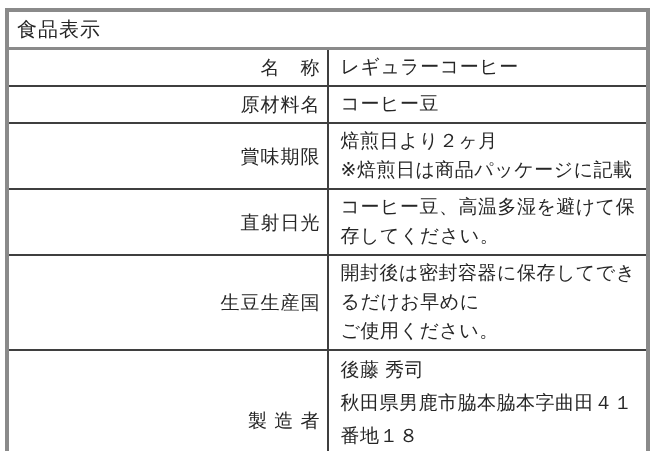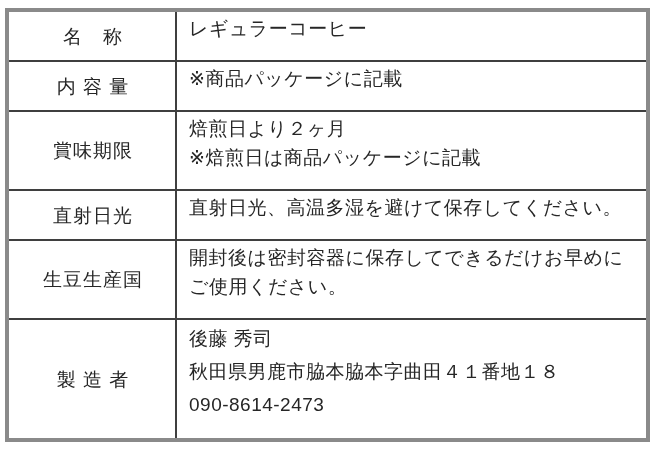--- a/index.html
+++ b/index.html
@@ -43,66 +43,69 @@
     letter-spacing: 1px;
   }
   tr.data-row > th,
   tr.data-row > td {
     border-top: 2px solid var(--grid-line);
   }
   th.label-cell {
     width: 152px;
     border-right: 2px solid var(--grid-line);
     font-weight: normal;
-    text-align: center;
+    text-align: right;
     vertical-align: middle;
     padding: 2px 6px 2px 8px;
     line-height: 29px;
     letter-spacing: 1px;
   }
   td.value-cell {
     vertical-align: middle;
-    padding: 2px 8px 17px 12px;
+    padding: 2px 8px 4px 12px;
     line-height: 29px;
     white-space: pre-line;
     letter-spacing: 0.5px;
     overflow: hidden;
   }
   tr.data-row:last-child td.value-cell {
     line-height: 33px;
   }
 </style>
 </head>
 <body>
 
 <div class="sheet">
   <table class="label-table">
     <tbody>
+      <tr>
+        <td class="title-cell" colspan="2">食品表示</td>
+      </tr>
 
   <tr class="data-row">
     <th class="label-cell">名　称</th>
     <td class="value-cell">レギュラーコーヒー</td>
   </tr>
 
+  <tr class="data-row">
+    <th class="label-cell">原材料名</th>
+    <td class="value-cell">コーヒー豆</td>
+  </tr>
 
 
-  <tr class="data-row">
-    <th class="label-cell">内 容 量</th>
-    <td class="value-cell">※商品パッケージに記載</td>
-  </tr>
 
   <tr class="data-row">
     <th class="label-cell">賞味期限</th>
     <td class="value-cell">焙煎日より２ヶ月
 ※焙煎日は商品パッケージに記載</td>
   </tr>
 
   <tr class="data-row">
     <th class="label-cell">直射日光</th>
-    <td class="value-cell">直射日光、高温多湿を避けて保存してください。</td>
+    <td class="value-cell">コーヒー豆、高温多湿を避けて保存してください。</td>
   </tr>
 
   <tr class="data-row">
     <th class="label-cell">生豆生産国</th>
     <td class="value-cell">開封後は密封容器に保存してできるだけお早めに
 ご使用ください。</td>
   </tr>
 
   <tr class="data-row">
     <th class="label-cell">製 造 者</th>

